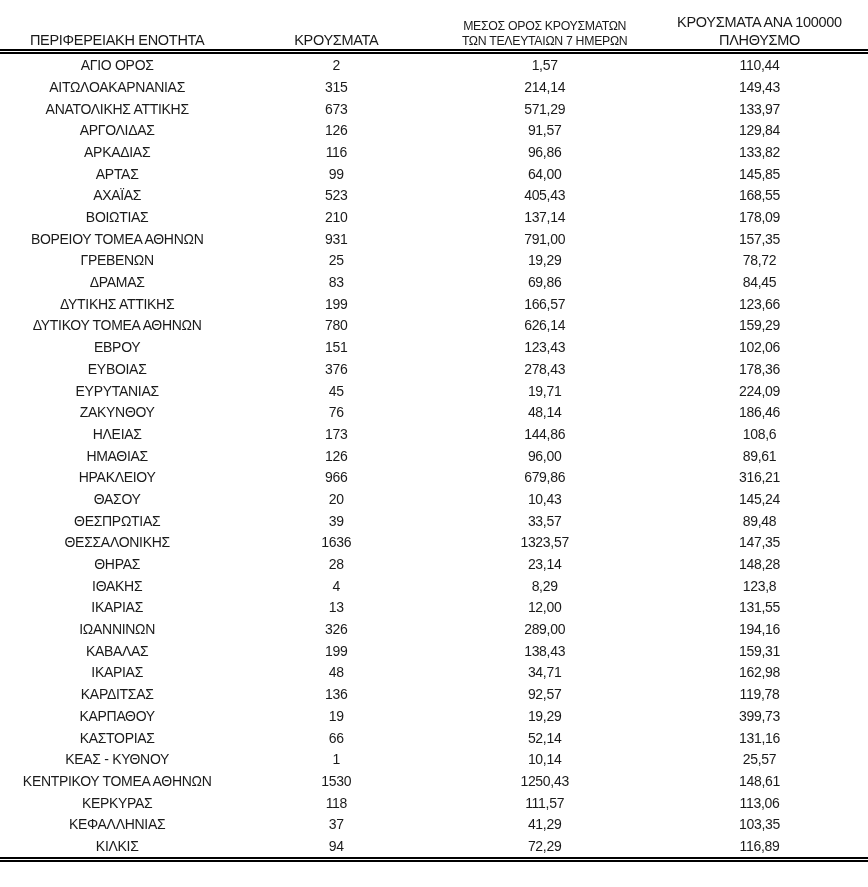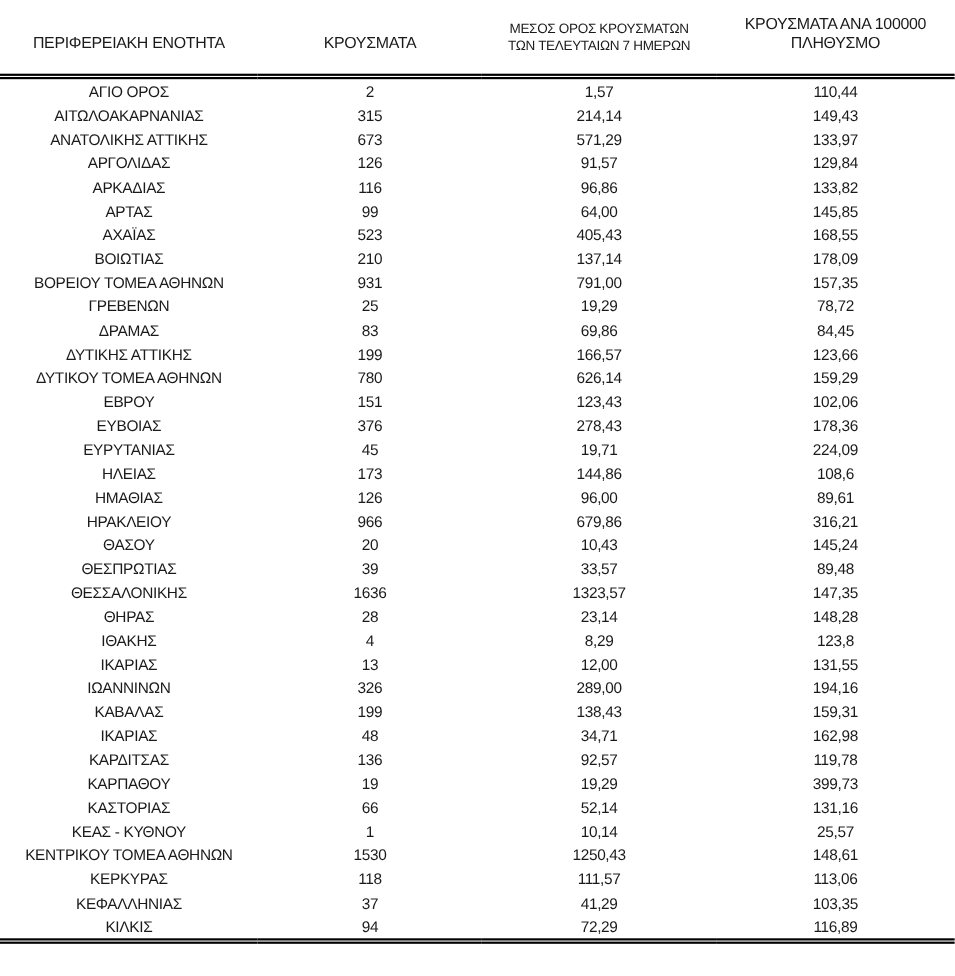--- a/index.html
+++ b/index.html
@@ -24,21 +24,21 @@
   .report-table col.c3 { width: 24.5%; }
   .report-table col.c4 { width: 25%; }
 
   .report-table thead th {
     vertical-align: bottom;
     text-align: center;
     font-weight: normal;
     font-size: 14.5px;
     line-height: 1.22;
     letter-spacing: -0.3px;
-    padding: 14px 2px 18px 2px;
+    padding: 14px 2px 0 2px;
     border-bottom: 5px double #000000;
     white-space: nowrap;
   }
   .report-table thead th.small-hdr {
     font-size: 12.3px;
   }
   .hdr-line { display: block; }
 
   .report-table tbody td {
     height: 21.7px;
@@ -174,20 +174,26 @@
         <td>278,43</td>
         <td>178,36</td>
       </tr>
       <tr>
         <td>ΕΥΡΥΤΑΝΙΑΣ</td>
         <td>45</td>
         <td>19,71</td>
         <td>224,09</td>
       </tr>
       <tr>
+        <td>ΖΑΚΥΝΘΟΥ</td>
+        <td>76</td>
+        <td>48,14</td>
+        <td>186,46</td>
+      </tr>
+      <tr>
         <td>ΗΛΕΙΑΣ</td>
         <td>173</td>
         <td>144,86</td>
         <td>108,6</td>
       </tr>
       <tr>
         <td>ΗΜΑΘΙΑΣ</td>
         <td>126</td>
         <td>96,00</td>
         <td>89,61</td>

